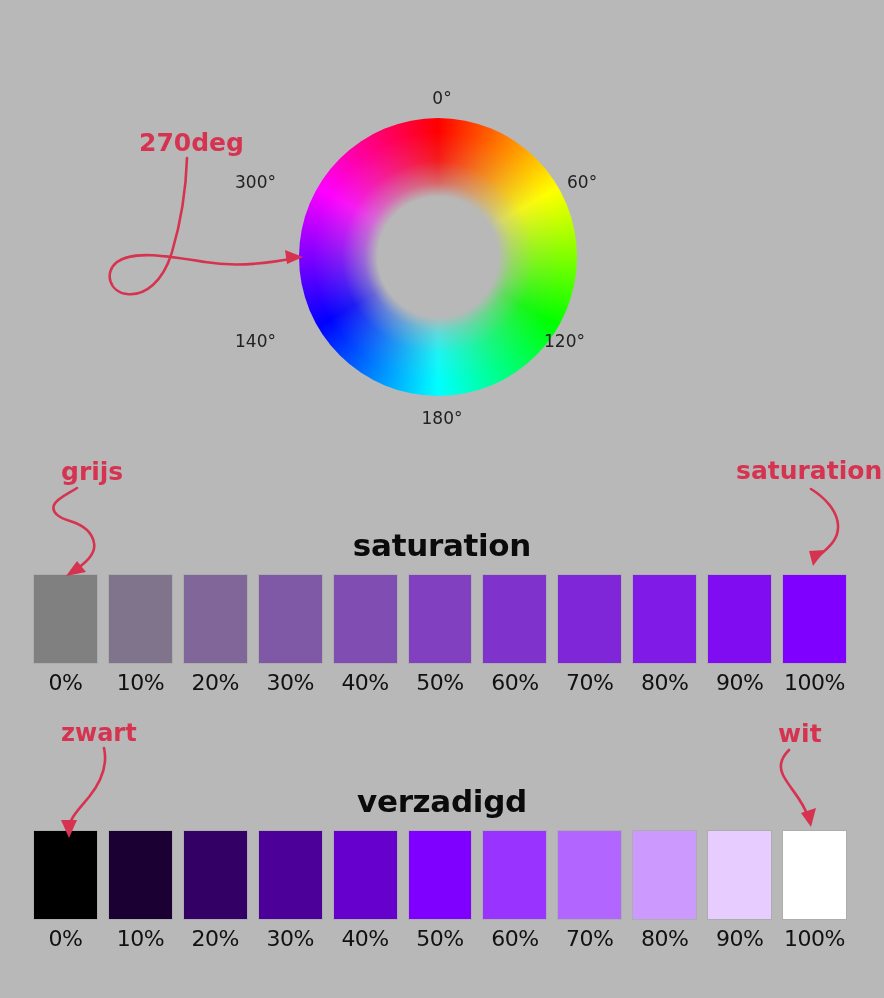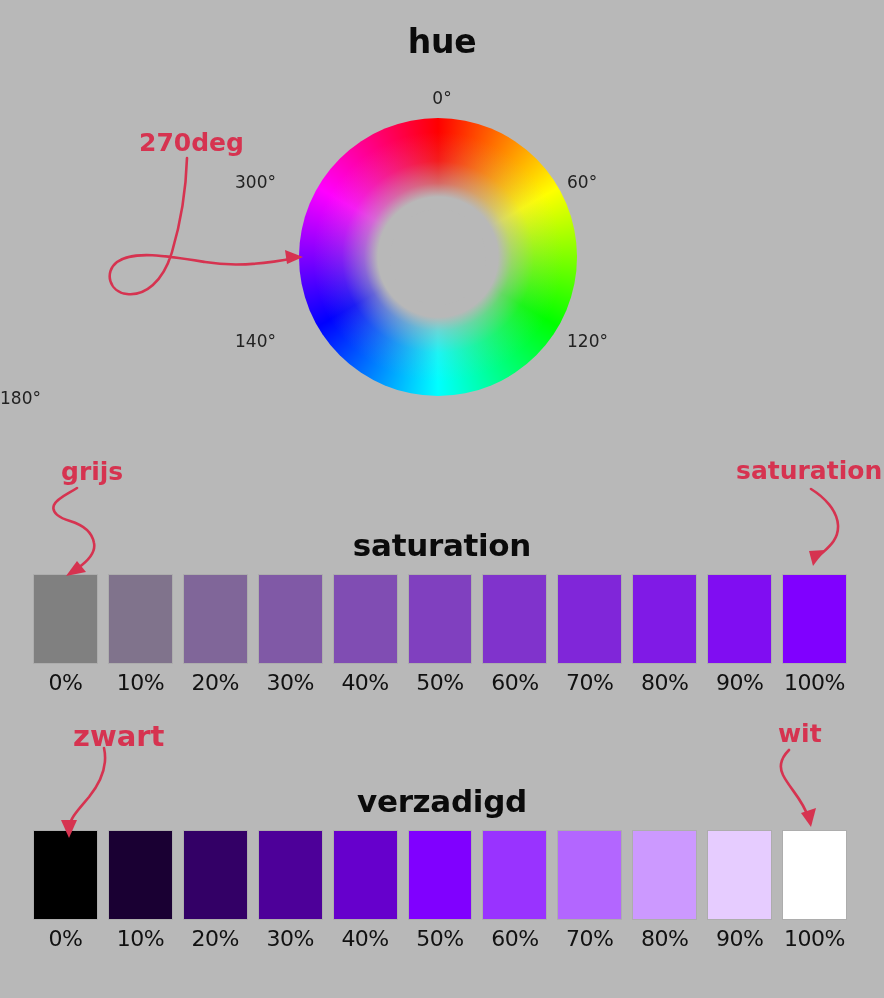--- a/index.html
+++ b/index.html
@@ -84,22 +84,22 @@
   }
 
   .deg-label {
     position: absolute;
     font-size: 17px;
     color: #222;
     white-space: nowrap;
   }
   #deg-0   { left: 0;   top: 88px;  width: 884px; text-align: center; }
   #deg-60  { left: 567px; top: 172px; }
-  #deg-120 { left: 567px; top: 331px; }
-  #deg-180 { left: 0;   top: 388px; width: 884px; }
+  #deg-120 { left: 544px; top: 331px; }
+  #deg-180 { left: 0;   top: 408px; width: 884px; text-align: center; }
   #deg-240 { left: 276px; top: 331px; transform: translateX(-100%); }
   #deg-300 { left: 276px; top: 172px; transform: translateX(-100%); }
 
   
   .swatch-row {
     position: absolute;
     left: 34px;
     width: 812px;
     display: flex;
     gap: 12px;
@@ -128,21 +128,21 @@
   
   .annotation-text {
     position: absolute;
     font-weight: bold;
     color: #d63350;
     white-space: nowrap;
   }
   #ann-270deg    { left: 139px; top: 128px; font-size: 25px; }
   #ann-grijs     { left: 61px;  top: 457px; font-size: 25px; }
   #ann-verzadigd { left: 736px; top: 456px; font-size: 25px; }
-  #ann-zwart     { left: 61px;  top: 719px; font-size: 29px; margin-left: 12px; }
+  #ann-zwart     { left: 61px;  top: 719px; font-size: 24px; }
   #ann-wit       { left: 778px; top: 719px; font-size: 25px; }
 
   #annotation-arrows {
     position: absolute;
     left: 0;
     top: 0;
     width: 884px;
     height: 998px;
     pointer-events: none;
   }
@@ -152,21 +152,20 @@
     stroke-width: 2.6;
     stroke-linecap: round;
   }
   #annotation-arrows polygon { fill: #d63350; }
 </style>
 </head>
 <body>
 
 <div class="stage">
 
-  <div class="section-title" id="hue-title">hue</div>
 
   <div id="hue-wheel-wrap">
     <div id="hue-wheel"></div>
     <div id="hue-wheel-fade"></div>
     <div id="hue-wheel-hole"></div>
   </div>
 
   <div class="deg-label" id="deg-0">0°</div>
   <div class="deg-label" id="deg-60">60°</div>
   <div class="deg-label" id="deg-120">120°</div>

